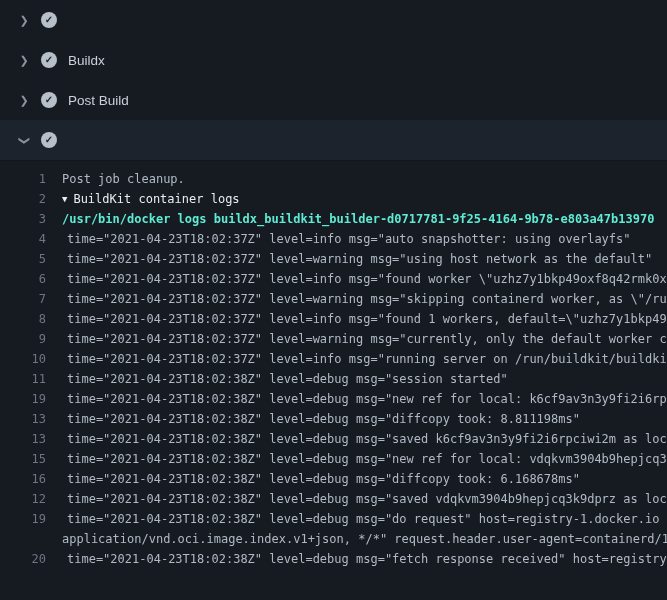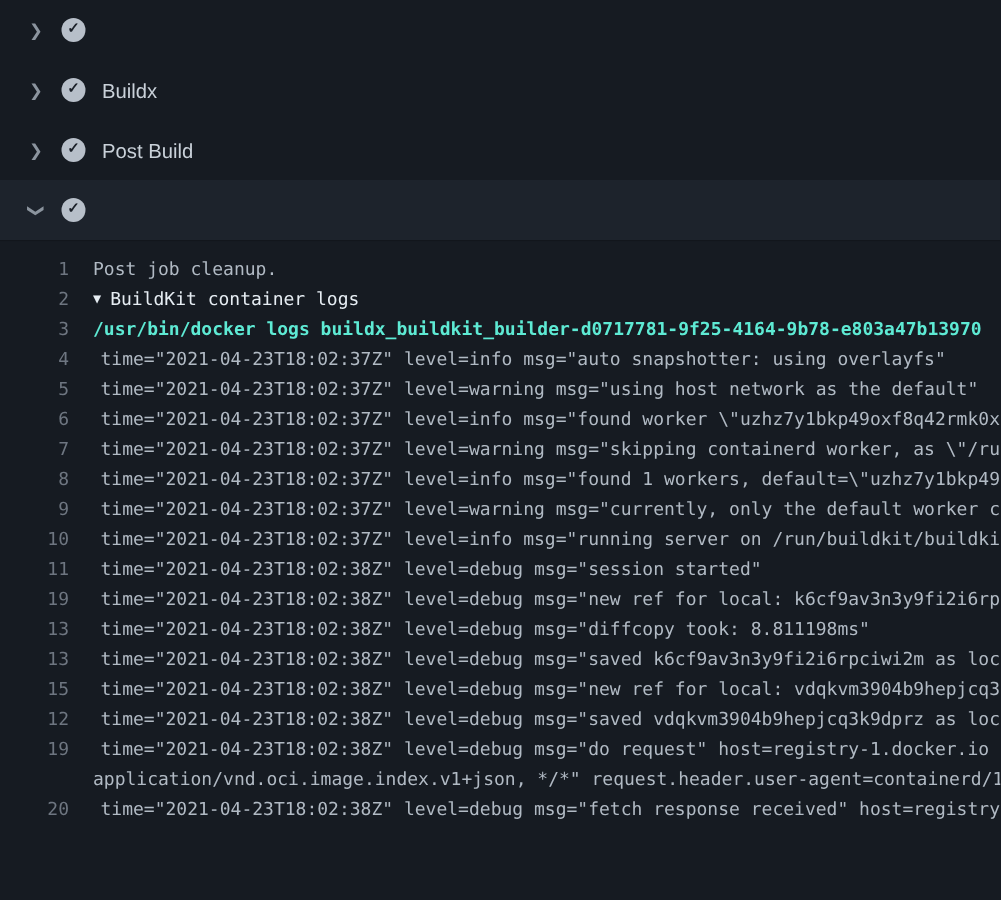--- a/index.html
+++ b/index.html
@@ -125,20 +125,24 @@
     </div>
     <div class="logrow">
       <span class="lnum">13</span>
       <span class="ltext s-log">time="2021-04-23T18:02:38Z" level=debug msg="saved k6cf9av3n3y9fi2i6rpciwi2m as loca</span>
     </div>
     <div class="logrow">
       <span class="lnum">15</span>
       <span class="ltext s-log">time="2021-04-23T18:02:38Z" level=debug msg="new ref for local: vdqkvm3904b9hepjcq3k</span>
     </div>
     <div class="logrow">
+      <span class="lnum">16</span>
+      <span class="ltext s-log">time="2021-04-23T18:02:38Z" level=debug msg="diffcopy took: 6.168678ms"</span>
+    </div>
+    <div class="logrow">
       <span class="lnum">12</span>
       <span class="ltext s-log">time="2021-04-23T18:02:38Z" level=debug msg="saved vdqkvm3904b9hepjcq3k9dprz as loca</span>
     </div>
     <div class="logrow">
       <span class="lnum">19</span>
       <span class="ltext s-log">time="2021-04-23T18:02:38Z" level=debug msg="do request" host=registry-1.docker.io r</span>
     </div>
     <div class="logrow">
       <span class="lnum"></span>
       <span class="ltext s-log cont">application/vnd.oci.image.index.v1+json, */*" request.header.user-agent=containerd/1.4</span>

